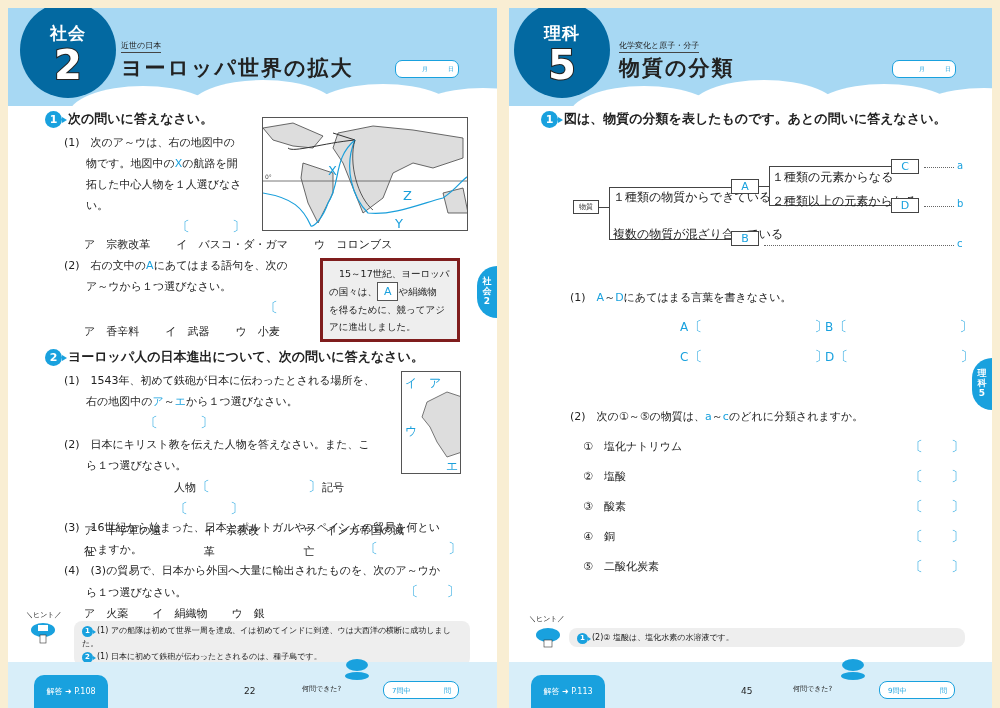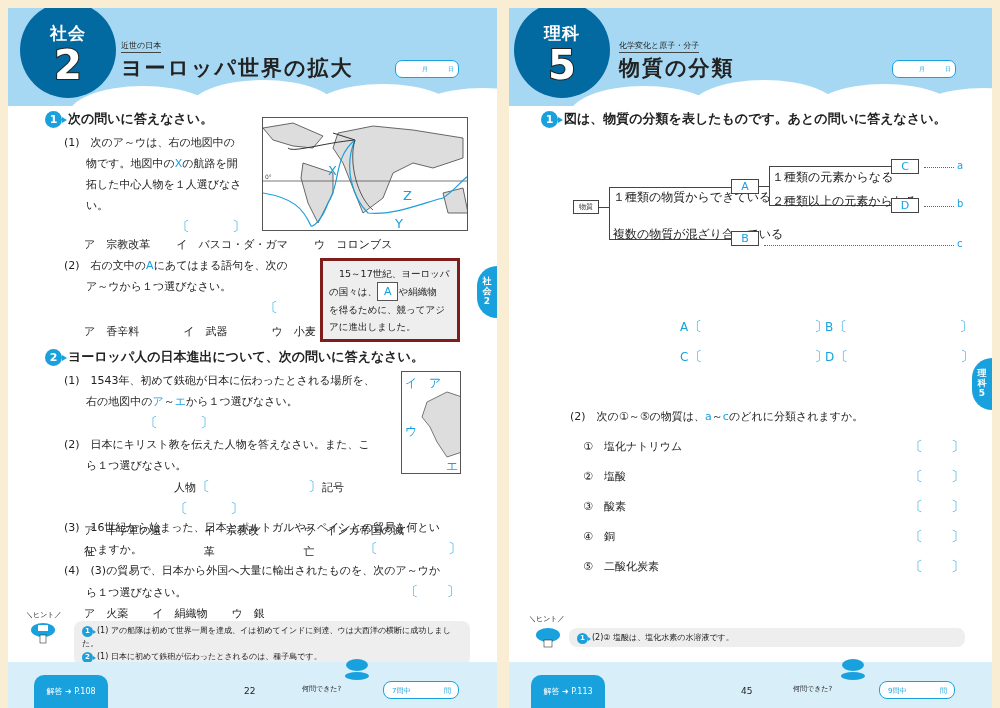--- a/index.html
+++ b/index.html
@@ -90,21 +90,21 @@
  </div>
  <div class="t" style="left:76px;top:226px;display:flex;gap:26px">
   <span>ア　宗教改革</span>
       <span>イ　バスコ・ダ・ガマ</span>
       <span>ウ　コロンブス</span>
  </div>
  <div class="t" style="left:56px;top:247px;width:260px">
   <div>(2)　右の文中の<span class="blue">A</span>にあてはまる語句を、次の</div>
   <div style="padding-left:22px">ア～ウから１つ選びなさい。</div>
   <div style="padding-left:200px"><span class="br">〔　　　〕</span></div>
-  <div style="padding-left:20px;display:flex;gap:44px;padding-top:2px">
+  <div style="padding-left:20px;display:flex;gap:26px;padding-top:2px">
         <span>ア　香辛料</span>
         <span>イ　武器</span>
         <span>ウ　小麦</span>
       </div>
  </div>
  <div class="textbox" style="left:312px;top:250px;width:140px">
   <div style="padding-left:10px">15～17世紀、ヨーロッパ</div>
   <div><span>の国々は、</span><span class="box">A</span><span>や絹織物</span></div>
   <div>を得るために、競ってアジ</div>
   <div>アに進出しました。</div>
@@ -222,20 +222,21 @@
   <div class="dbox" style="left:382px;top:151px;width:28px;height:15px">C</div>
   <div class="dbox" style="left:382px;top:190px;width:28px;height:15px">D</div>
   <div class="dot" style="left:415px;top:159px;width:30px"></div>
   <div class="dot" style="left:415px;top:198px;width:30px"></div>
   <div class="dot" style="left:255px;top:237px;width:190px"></div>
   <div class="diag blue" style="left:448px;top:152px;font-size:10px">a</div>
   <div class="diag blue" style="left:448px;top:190px;font-size:10px">b</div>
   <div class="diag blue" style="left:448px;top:230px;font-size:10px">c</div>
  </div>
 
+ <div class="t" style="left:61px;top:279px">(1)　<span class="blue">A</span>～<span class="blue">D</span>にあてはまる言葉を書きなさい。</div>
  <div class="t blue" style="left:171px;top:308px;font-size:12px"><span>A</span><span class="br">〔　　　　　　　　〕</span></div>
  <div class="t blue" style="left:316px;top:308px;font-size:12px"><span>B</span><span class="br">〔　　　　　　　　〕</span></div>
  <div class="t blue" style="left:171px;top:338px;font-size:12px"><span>C</span><span class="br">〔　　　　　　　　〕</span></div>
  <div class="t blue" style="left:316px;top:338px;font-size:12px"><span>D</span><span class="br">〔　　　　　　　　〕</span></div>
 
  <div class="side" style="top:350px">
   <div>理</div>
       <div>科</div>
       <div>5</div>
  </div>

